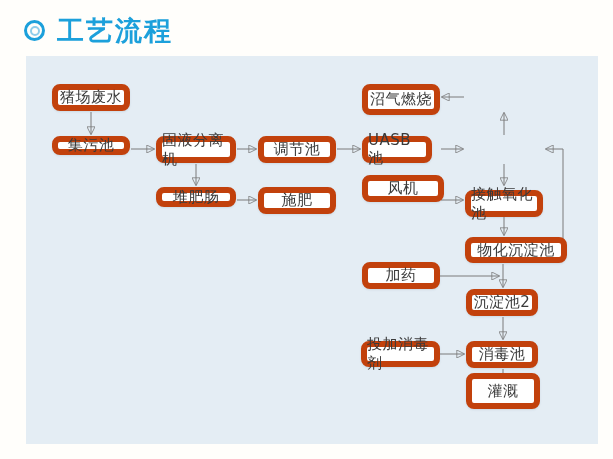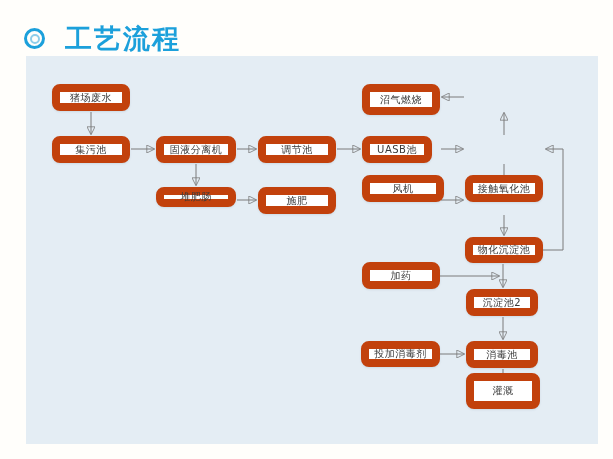--- a/index.html
+++ b/index.html
@@ -11,36 +11,36 @@
   }
   .stage{position:relative;width:613px;height:459px;}
   
   .title-row{position:absolute;left:24px;top:16px;display:flex;align-items:center;gap:12px;}
   .bullet{
     width:15px;height:15px;border:3px solid #1ca0db;border-radius:50%;
     display:flex;align-items:center;justify-content:center;flex:0 0 auto;
   }
   .bullet-inner{width:6px;height:6px;border:2px solid #8ecdea;border-radius:50%;}
   .page-title{
-    margin:8px;font-size:27px;font-weight:bold;color:#1ca0db;letter-spacing:2px;line-height:1.1;
+    margin:0;font-size:27px;font-weight:bold;color:#1ca0db;letter-spacing:2px;line-height:1.1;
   }
   
   .panel{
     position:absolute;left:26px;top:56px;width:572px;height:388px;
     background:#e4edf4;
   }
   
   .node{
     position:absolute;
     background:#ffffff;
-    border:8px solid #c2410c;
+    border:6px solid #c2410c;
     border-radius:8px;
     box-sizing:border-box;
     display:flex;align-items:center;justify-content:center;
-    font-size:10px;color:#3a3a3a;letter-spacing:0.5px;
+    font-size:15px;color:#3a3a3a;letter-spacing:0.5px;
     box-shadow:0 1px 2px rgba(80,120,150,0.15);
   }
   svg.connectors{position:absolute;left:0;top:0;width:613px;height:459px;pointer-events:none;}
   svg.connectors line, svg.connectors path{stroke:#7a7a7a;stroke-width:1;fill:none;}
 </style>
 </head>
 <body>
 
 <div class="stage">
 
@@ -73,29 +73,29 @@
     <line x1="504" y1="215" x2="504" y2="235" marker-end="url(#arrow)"></line>
     <line x1="503" y1="264" x2="503" y2="287" marker-end="url(#arrow)"></line>
     <line x1="440" y1="276" x2="499" y2="276" marker-end="url(#arrow)"></line>
     <line x1="503" y1="317" x2="503" y2="339" marker-end="url(#arrow)"></line>
     <line x1="440" y1="354" x2="464" y2="354" marker-end="url(#arrow)"></line>
     <line x1="503" y1="369" x2="503" y2="390" marker-end="url(#arrow)"></line>
     <path d="M543,250 L563,250 L563,149 L546,149" marker-end="url(#arrow)"></path>
   </svg>
 
   <div class="node" style="left:52px;top:84px;width:78px;height:27px">猪场废水</div>
-  <div class="node" style="left:52px;top:136px;width:78px;height:27px">集污池</div>
+  <div class="node" style="left:52px;top:136px;width:78px;height:19px">集污池</div>
   <div class="node" style="left:156px;top:136px;width:80px;height:27px">固液分离机</div>
   <div class="node" style="left:258px;top:136px;width:78px;height:27px">调节池</div>
   <div class="node" style="left:362px;top:136px;width:70px;height:27px">UASB池</div>
   <div class="node" style="left:362px;top:84px;width:78px;height:31px">沼气燃烧</div>
   <div class="node" style="left:156px;top:187px;width:80px;height:20px">堆肥肠</div>
   <div class="node" style="left:258px;top:187px;width:78px;height:27px">施肥</div>
   <div class="node" style="left:362px;top:175px;width:82px;height:27px">风机</div>
-  <div class="node" style="left:465px;top:175px;width:78px;height:27px">接触氧化池</div>
-  <div class="node" style="left:465px;top:237px;width:78px;height:26px">物化沉淀池</div>
+  <div class="node" style="left:465px;top:190px;width:78px;height:27px">接触氧化池</div>
+  <div class="node" style="left:465px;top:237px;width:102px;height:26px">物化沉淀池</div>
   <div class="node" style="left:362px;top:262px;width:78px;height:27px">加药</div>
   <div class="node" style="left:466px;top:289px;width:72px;height:27px">沉淀池2</div>
   <div class="node" style="left:361px;top:341px;width:79px;height:26px">投加消毒剂</div>
   <div class="node" style="left:466px;top:341px;width:72px;height:27px">消毒池</div>
   <div class="node" style="left:466px;top:373px;width:74px;height:36px">灌溉</div>
 
 </div>
 
 </body></html>

